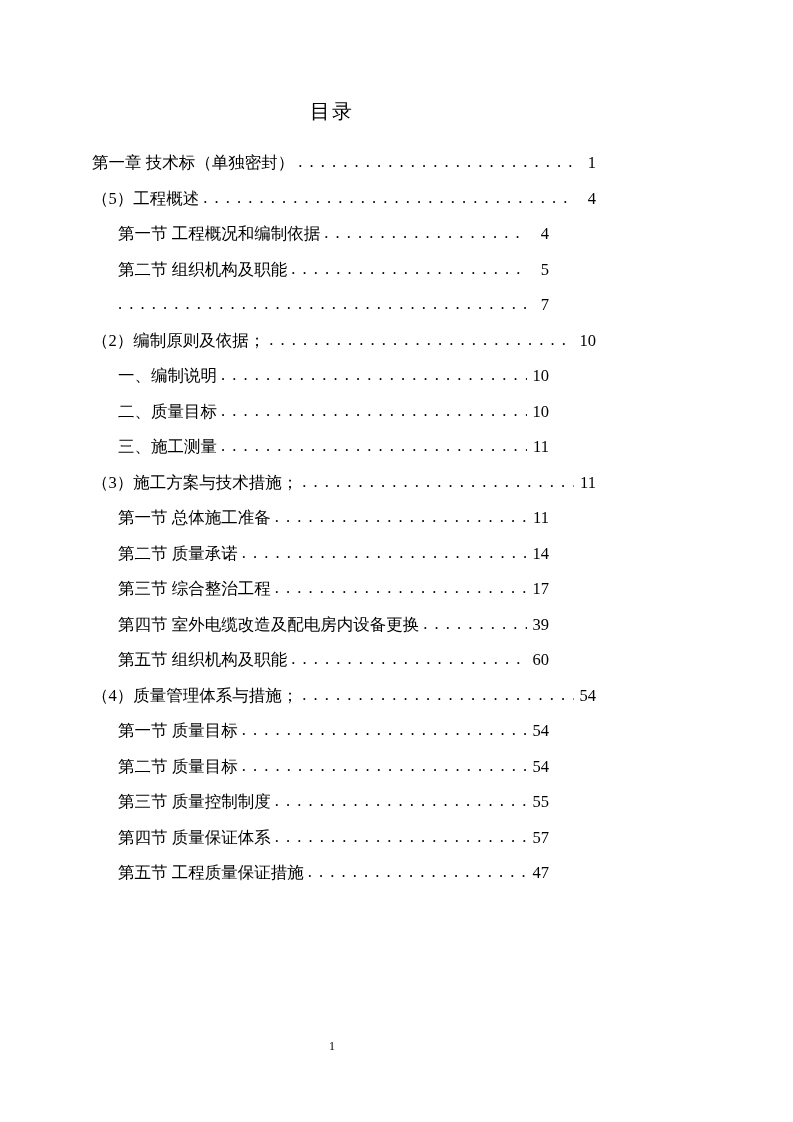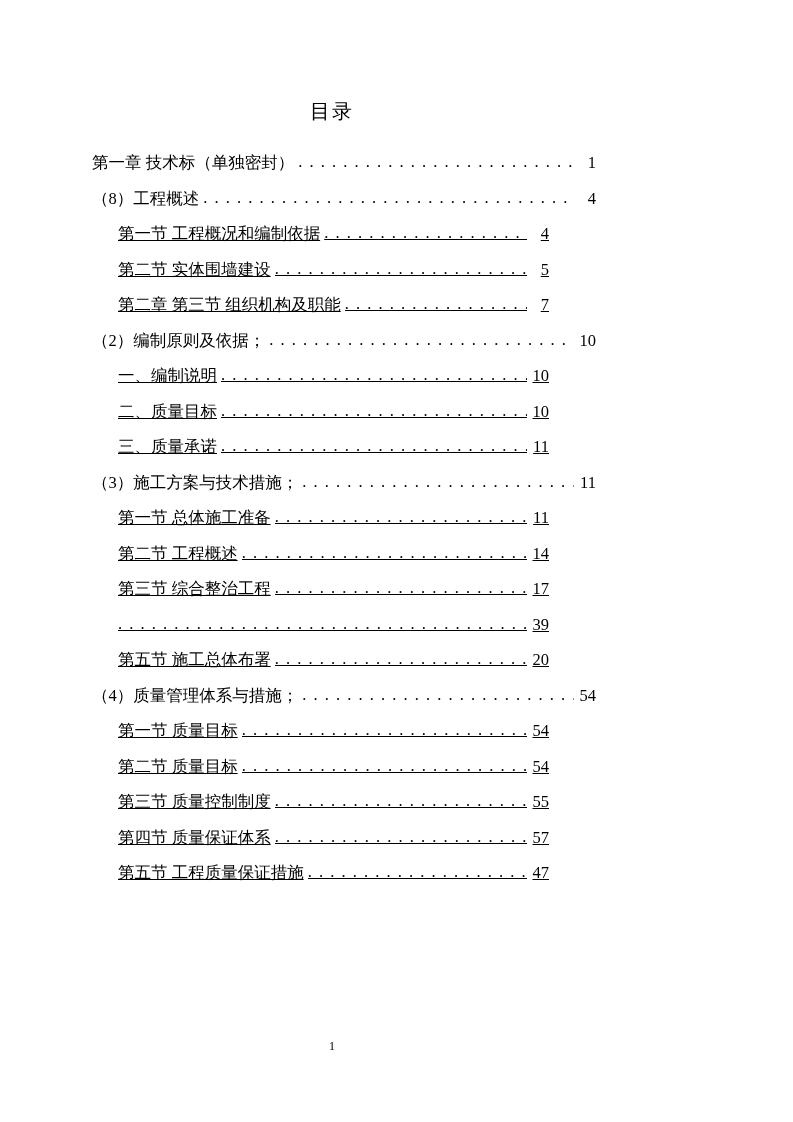--- a/index.html
+++ b/index.html
@@ -61,21 +61,21 @@
     top: -1px;
   }
   .toc-entry .page-num {
     flex: 0 0 auto;
     padding-left: 6px;
     text-align: right;
     min-width: 16px;
   }
   
   .lvl-0 { padding-left: 92px; padding-right: 68px; }
-  .lvl-2 { padding-left: 118px; padding-right: 115px; text-decoration: underline; }
+  .lvl-2 { padding-left: 118px; padding-right: 115px; }
 
   .footer-page {
     position: absolute;
     bottom: 68px;
     left: 0;
     width: 100%;
     text-align: center;
     font-size: 12px;
     color: #000;
   }
@@ -87,87 +87,87 @@
 
   <div class="doc-title">目录</div>
 
   <div class="toc" id="toc-list">
       <div class="toc-entry lvl-0">
         <span class="label">第一章  技术标（单独密封）</span>
         <span class="dots">. . . . . . . . . . . . . . . . . . . . . . . . . . . . . . . . . . . . . . . . . . . . . . . . . . . . . . . . . . . . . . . . . . . . . . . . . . . . . . . . . . . . . . . . . . . . . . . . . . . . . . . . . . . . . . . . . . . . . . . </span>
         <span class="page-num">1</span>
       </div>
       <div class="toc-entry lvl-0">
-        <span class="label">（8）工程概述</span>
+        <span class="label">（5）工程概述</span>
         <span class="dots">. . . . . . . . . . . . . . . . . . . . . . . . . . . . . . . . . . . . . . . . . . . . . . . . . . . . . . . . . . . . . . . . . . . . . . . . . . . . . . . . . . . . . . . . . . . . . . . . . . . . . . . . . . . . . . . . . . . . . . . </span>
         <span class="page-num">4</span>
       </div>
       <div class="toc-entry lvl-2">
         <span class="label">第一节  工程概况和编制依据</span>
         <span class="dots">. . . . . . . . . . . . . . . . . . . . . . . . . . . . . . . . . . . . . . . . . . . . . . . . . . . . . . . . . . . . . . . . . . . . . . . . . . . . . . . . . . . . . . . . . . . . . . . . . . . . . . . . . . . . . . . . . . . . . . . </span>
         <span class="page-num">4</span>
       </div>
       <div class="toc-entry lvl-2">
-        <span class="label">第二节  实体围墙建设</span>
+        <span class="label">第二节  组织机构及职能</span>
         <span class="dots">. . . . . . . . . . . . . . . . . . . . . . . . . . . . . . . . . . . . . . . . . . . . . . . . . . . . . . . . . . . . . . . . . . . . . . . . . . . . . . . . . . . . . . . . . . . . . . . . . . . . . . . . . . . . . . . . . . . . . . . </span>
         <span class="page-num">5</span>
       </div>
       <div class="toc-entry lvl-2">
-        <span class="label">第二章  第三节  组织机构及职能</span>
         <span class="dots">. . . . . . . . . . . . . . . . . . . . . . . . . . . . . . . . . . . . . . . . . . . . . . . . . . . . . . . . . . . . . . . . . . . . . . . . . . . . . . . . . . . . . . . . . . . . . . . . . . . . . . . . . . . . . . . . . . . . . . . </span>
         <span class="page-num">7</span>
       </div>
       <div class="toc-entry lvl-0">
         <span class="label">（2）编制原则及依据；</span>
         <span class="dots">. . . . . . . . . . . . . . . . . . . . . . . . . . . . . . . . . . . . . . . . . . . . . . . . . . . . . . . . . . . . . . . . . . . . . . . . . . . . . . . . . . . . . . . . . . . . . . . . . . . . . . . . . . . . . . . . . . . . . . . </span>
         <span class="page-num">10</span>
       </div>
       <div class="toc-entry lvl-2">
         <span class="label">一、编制说明</span>
         <span class="dots">. . . . . . . . . . . . . . . . . . . . . . . . . . . . . . . . . . . . . . . . . . . . . . . . . . . . . . . . . . . . . . . . . . . . . . . . . . . . . . . . . . . . . . . . . . . . . . . . . . . . . . . . . . . . . . . . . . . . . . . </span>
         <span class="page-num">10</span>
       </div>
       <div class="toc-entry lvl-2">
         <span class="label">二、质量目标</span>
         <span class="dots">. . . . . . . . . . . . . . . . . . . . . . . . . . . . . . . . . . . . . . . . . . . . . . . . . . . . . . . . . . . . . . . . . . . . . . . . . . . . . . . . . . . . . . . . . . . . . . . . . . . . . . . . . . . . . . . . . . . . . . . </span>
         <span class="page-num">10</span>
       </div>
       <div class="toc-entry lvl-2">
-        <span class="label">三、质量承诺</span>
+        <span class="label">三、施工测量</span>
         <span class="dots">. . . . . . . . . . . . . . . . . . . . . . . . . . . . . . . . . . . . . . . . . . . . . . . . . . . . . . . . . . . . . . . . . . . . . . . . . . . . . . . . . . . . . . . . . . . . . . . . . . . . . . . . . . . . . . . . . . . . . . . </span>
         <span class="page-num">11</span>
       </div>
       <div class="toc-entry lvl-0">
         <span class="label">（3）施工方案与技术措施；</span>
         <span class="dots">. . . . . . . . . . . . . . . . . . . . . . . . . . . . . . . . . . . . . . . . . . . . . . . . . . . . . . . . . . . . . . . . . . . . . . . . . . . . . . . . . . . . . . . . . . . . . . . . . . . . . . . . . . . . . . . . . . . . . . . </span>
         <span class="page-num">11</span>
       </div>
       <div class="toc-entry lvl-2">
         <span class="label">第一节  总体施工准备</span>
         <span class="dots">. . . . . . . . . . . . . . . . . . . . . . . . . . . . . . . . . . . . . . . . . . . . . . . . . . . . . . . . . . . . . . . . . . . . . . . . . . . . . . . . . . . . . . . . . . . . . . . . . . . . . . . . . . . . . . . . . . . . . . . </span>
         <span class="page-num">11</span>
       </div>
       <div class="toc-entry lvl-2">
-        <span class="label">第二节  工程概述</span>
+        <span class="label">第二节  质量承诺</span>
         <span class="dots">. . . . . . . . . . . . . . . . . . . . . . . . . . . . . . . . . . . . . . . . . . . . . . . . . . . . . . . . . . . . . . . . . . . . . . . . . . . . . . . . . . . . . . . . . . . . . . . . . . . . . . . . . . . . . . . . . . . . . . . </span>
         <span class="page-num">14</span>
       </div>
       <div class="toc-entry lvl-2">
         <span class="label">第三节  综合整治工程</span>
         <span class="dots">. . . . . . . . . . . . . . . . . . . . . . . . . . . . . . . . . . . . . . . . . . . . . . . . . . . . . . . . . . . . . . . . . . . . . . . . . . . . . . . . . . . . . . . . . . . . . . . . . . . . . . . . . . . . . . . . . . . . . . . </span>
         <span class="page-num">17</span>
       </div>
       <div class="toc-entry lvl-2">
+        <span class="label">第四节  室外电缆改造及配电房内设备更换</span>
         <span class="dots">. . . . . . . . . . . . . . . . . . . . . . . . . . . . . . . . . . . . . . . . . . . . . . . . . . . . . . . . . . . . . . . . . . . . . . . . . . . . . . . . . . . . . . . . . . . . . . . . . . . . . . . . . . . . . . . . . . . . . . . </span>
         <span class="page-num">39</span>
       </div>
       <div class="toc-entry lvl-2">
-        <span class="label">第五节  施工总体布署</span>
-        <span class="dots">. . . . . . . . . . . . . . . . . . . . . . . . . . . . . . . . . . . . . . . . . . . . . . . . . . . . . . . . . . . . . . . . . . . . . . . . . . . . . . . . . . . . . . . . . . . . . . . . . . . . . . . . . . . . . . . . . . . . . . . </span>
-        <span class="page-num">20</span>
+        <span class="label">第五节  组织机构及职能</span>
+        <span class="dots">. . . . . . . . . . . . . . . . . . . . . . . . . . . . . . . . . . . . . . . . . . . . . . . . . . . . . . . . . . . . . . . . . . . . . . . . . . . . . . . . . . . . . . . . . . . . . . . . . . . . . . . . . . . . . . . . . . . . . . . </span>
+        <span class="page-num">60</span>
       </div>
       <div class="toc-entry lvl-0">
         <span class="label">（4）质量管理体系与措施；</span>
         <span class="dots">. . . . . . . . . . . . . . . . . . . . . . . . . . . . . . . . . . . . . . . . . . . . . . . . . . . . . . . . . . . . . . . . . . . . . . . . . . . . . . . . . . . . . . . . . . . . . . . . . . . . . . . . . . . . . . . . . . . . . . . </span>
         <span class="page-num">54</span>
       </div>
       <div class="toc-entry lvl-2">
         <span class="label">第一节  质量目标</span>
         <span class="dots">. . . . . . . . . . . . . . . . . . . . . . . . . . . . . . . . . . . . . . . . . . . . . . . . . . . . . . . . . . . . . . . . . . . . . . . . . . . . . . . . . . . . . . . . . . . . . . . . . . . . . . . . . . . . . . . . . . . . . . . </span>
         <span class="page-num">54</span>

